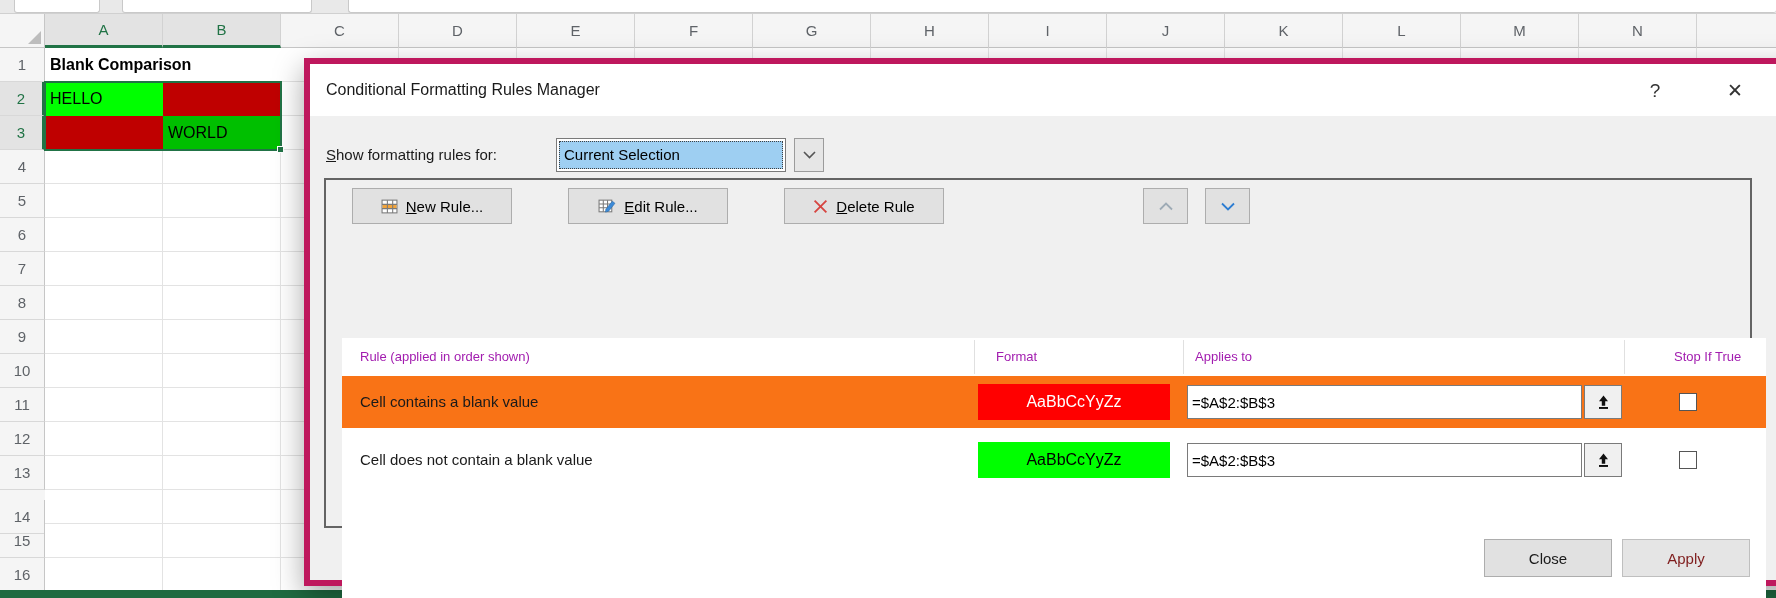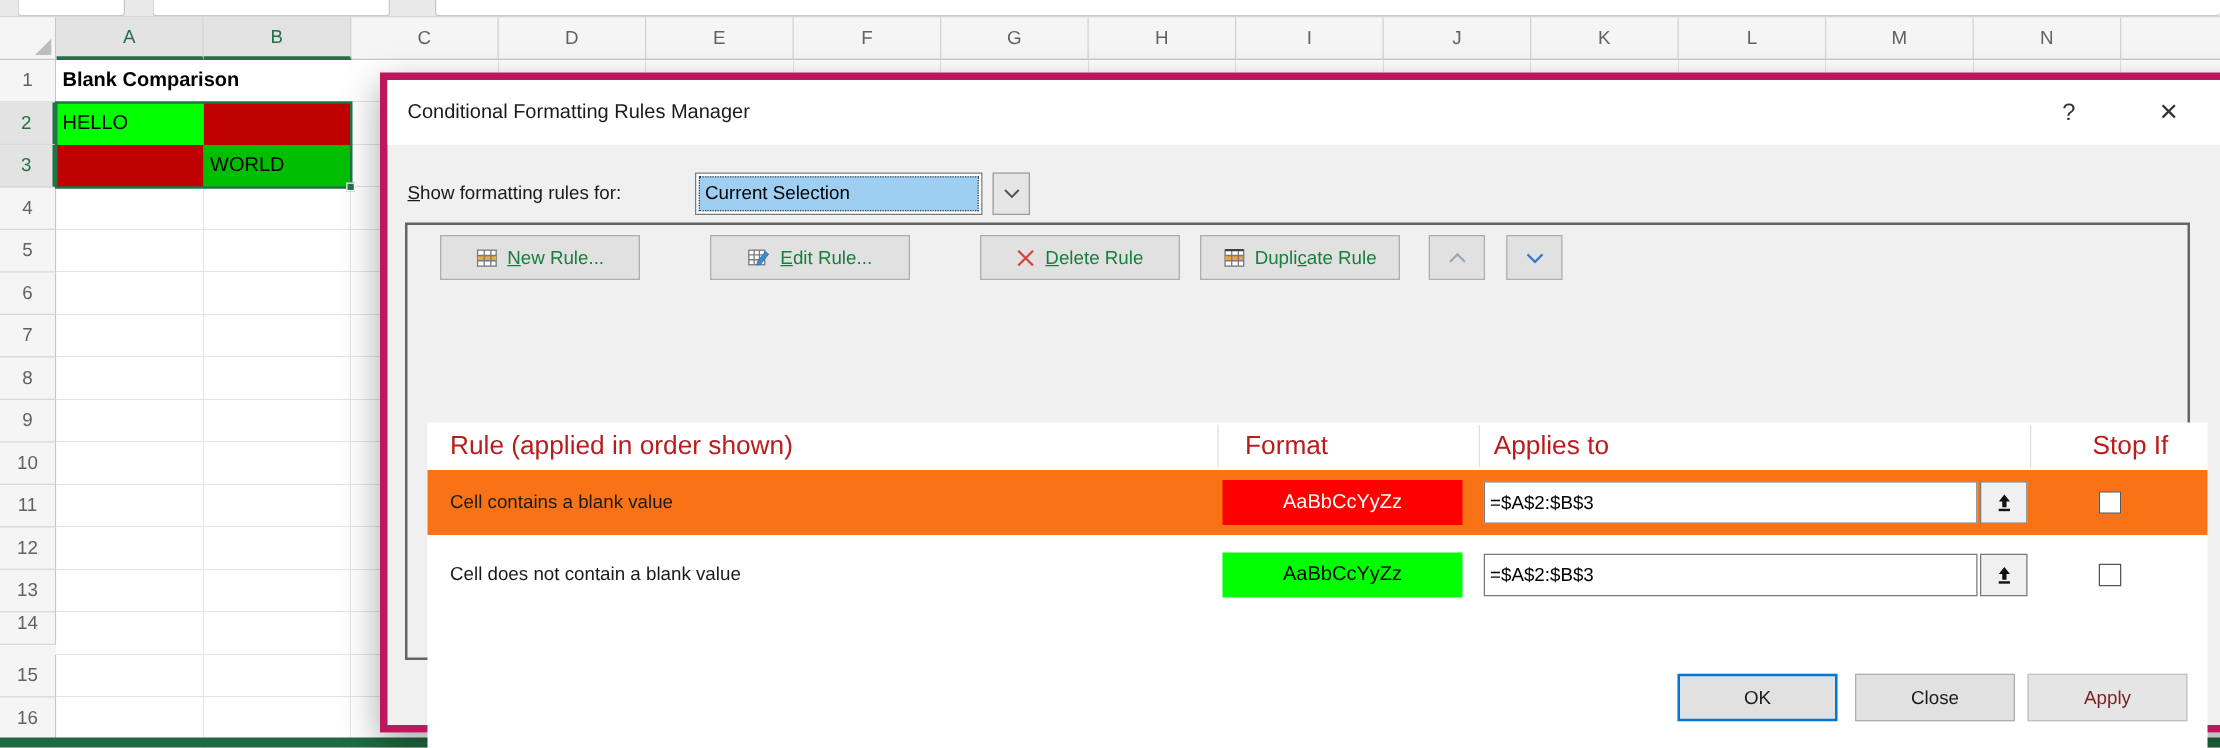--- a/index.html
+++ b/index.html
@@ -40,27 +40,27 @@
   .lbl{position:absolute;font-size:15px;color:#1A1A1A;}
   
   .combo-field{position:absolute;left:246px;top:74px;width:230px;height:34px;background:#fff;border:1px solid #7A7A7A;}
   .combo-sel{position:absolute;inset:2px;background:#9ECFF2;outline:1px dotted #404040;outline-offset:-1px;
     font-size:15px;color:#000;line-height:28px;padding-left:5px;}
   .combo-btn{position:absolute;left:484px;top:74px;width:30px;height:34px;background:#E6E6E6;border:1px solid #9B9B9B;
     display:flex;align-items:center;justify-content:center;cursor:pointer;}
   
   .frame{position:absolute;left:14px;top:114px;width:1428px;height:350px;border:2px solid #646464;background:#F0F0F0;}
   .tbtn{position:absolute;top:8px;height:36px;background:#E1E1E1;border:1px solid #ADADAD;
-    display:flex;align-items:center;justify-content:center;gap:8px;font-size:15px;color:#15803d;cursor:pointer;}
+    display:flex;align-items:center;justify-content:center;gap:8px;font-size:15px;color:#000000;cursor:pointer;}
   .tbtn svg{flex:0 0 auto;}
   .arrbtn{position:absolute;top:8px;width:45px;height:36px;background:#E1E1E1;border:1px solid #ADADAD;
     display:flex;align-items:center;justify-content:center;cursor:pointer;}
   
   .list{position:absolute;left:16px;top:158px;width:1424px;height:304px;background:#fff;}
-  .lheader{position:absolute;left:0;top:0;width:100%;height:38px;font-size:21px;color:#b91c1c;}
+  .lheader{position:absolute;left:0;top:0;width:100%;height:38px;font-size:13px;color:#a21caf;}
   .lheader span{position:absolute;line-height:38px;}
   .hdiv{position:absolute;top:2px;width:1px;height:34px;background:#E0E0E0;}
   .rrow{position:absolute;left:0;width:100%;height:52px;cursor:pointer;}
   .rrow.sel{background:#f97316;}
   .rname{position:absolute;left:18px;top:0;line-height:52px;font-size:15px;color:#1A1A1A;}
   .preview{position:absolute;left:636px;top:8px;width:192px;height:36px;text-align:center;line-height:36px;font-size:16px;}
   .applies{position:absolute;left:845px;top:9px;width:395px;height:34px;background:#fff;border:1px solid #7A7A7A;
     font-size:15px;color:#000;padding:0 4px;line-height:32px;font-family:"Liberation Sans",sans-serif;}
   .picker{position:absolute;left:1242px;top:9px;width:38px;height:34px;background:#F0F0F0;border:1px solid #7A7A7A;
     display:flex;align-items:center;justify-content:center;cursor:pointer;}
@@ -106,21 +106,21 @@
     <div class="rowh" style="top: 102px;">4</div>
     <div class="rowh" style="top: 136px;">5</div>
     <div class="rowh" style="top: 170px;">6</div>
     <div class="rowh" style="top: 204px;">7</div>
     <div class="rowh" style="top: 238px;">8</div>
     <div class="rowh" style="top: 272px;">9</div>
     <div class="rowh" style="top: 306px;">10</div>
     <div class="rowh" style="top: 340px;">11</div>
     <div class="rowh" style="top: 374px;">12</div>
     <div class="rowh" style="top: 408px;">13</div>
-    <div class="rowh" style="top: 434px;">14</div>
+    <div class="rowh" style="top: 452px;">14</div>
     <div class="rowh" style="top: 476px;">15</div>
     <div class="rowh" style="top: 510px;">16</div>
   </div>
 
 <div class="grid">
 
   <div class="cell" style="left:0;top:0;width:236px;background:#fff;font-weight:bold;">Blank Comparison</div>
   <div class="cell" style="left: 0px; top: 34px; width: 118px; background-color: rgb(0, 255, 0);">HELLO</div>
   <div class="cell" style="left: 118px; top: 34px; width: 118px; background-color: rgb(191, 0, 0);"></div>
   <div class="cell" style="left: 0px; top: 68px; width: 118px; background-color: rgb(191, 0, 0);"></div>
@@ -165,29 +165,20 @@
         </svg>
       <span><span></span><u>D</u><span>elete Rule</span></span>
     </button>
     <button class="tbtn" style="left:242px;width:160px;">
       <svg width="18" height="17" viewBox="0 0 17 16">
           <rect x="1" y="2" width="12" height="11" fill="#fff" stroke="#7A7A7A"></rect>
           <path d="M1 5.6h12M1 9.2h12M5 2v11M9 2v11" stroke="#7A7A7A" stroke-width="1" fill="none"></path>
           <path d="M7.5 10.5 L13.5 3 L16 5 L10 12.5 L7 13.3 Z" fill="#3C8AD8" stroke="#2E6DA8" stroke-width="0.6"></path>
         </svg>
       <span><span></span><u>E</u><span>dit Rule...</span></span>
-    </button>
-    <button class="tbtn" style="left:634px;width:160px;">
-      <svg width="17" height="17" viewBox="0 0 16 16">
-          <rect x="1" y="2" width="14" height="12" fill="#fff" stroke="#7A7A7A"></rect>
-          <rect x="1.5" y="6.3" width="13" height="3.6" fill="#F2A43B"></rect>
-          <path d="M1 6h14M1 10h14M6 2v12M11 2v12" stroke="#7A7A7A" stroke-width="1" fill="none"></path>
-          <path d="M1 2h14" stroke="#404040" stroke-width="1.6"></path>
-        </svg>
-      <span><span>Dupli</span><u>c</u><span>ate Rule</span></span>
     </button>
     <button class="arrbtn" style="left:817px;">
       <svg width="14" height="9" viewBox="0 0 14 9">
           <polyline points="1,7.5 7,1.5 13,7.5" fill="none" stroke="#9DAAB5" stroke-width="1.8"></polyline>
         </svg>
     </button>
     <button class="arrbtn" style="left:879px;">
       <svg width="14" height="9" viewBox="0 0 14 9">
           <polyline points="1,1.5 7,7.5 13,1.5" fill="none" stroke="#2D7DD2" stroke-width="1.8"></polyline>
         </svg>
@@ -225,21 +216,20 @@
           <svg width="15" height="15" viewBox="0 0 14 14">
               <path d="M7 0.5 L11.2 5.8 H8.6 V10 H5.4 V5.8 H2.8 Z" fill="#111"></path>
               <rect x="2.8" y="11.2" width="8.4" height="1.8" fill="#111"></rect>
             </svg>
         </div>
         <div class="chk"></div>
       </div>
     </div>
   </div>
 
-  <button class="fbtn default" style="left:1032px;">OK</button>
   <button class="fbtn" style="left:1174px;">Close</button>
   <button class="fbtn disabled" style="left:1312px;">Apply</button>
 
   <svg class="grip" viewBox="0 0 13 13">
       <g fill="#9A9A9A">
         <rect x="9" y="9" width="3" height="3"></rect>
         <rect x="9" y="4" width="3" height="3"></rect>
         <rect x="4" y="9" width="3" height="3"></rect>
       </g>
     </svg>

